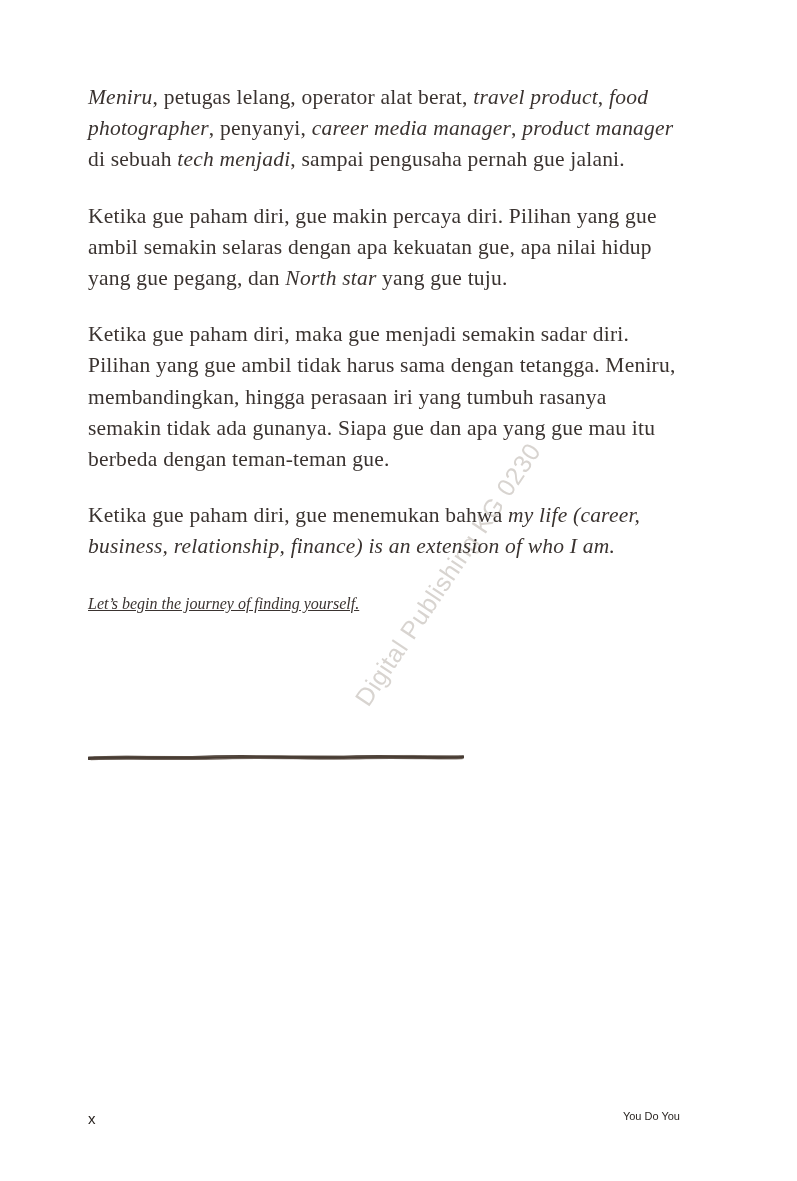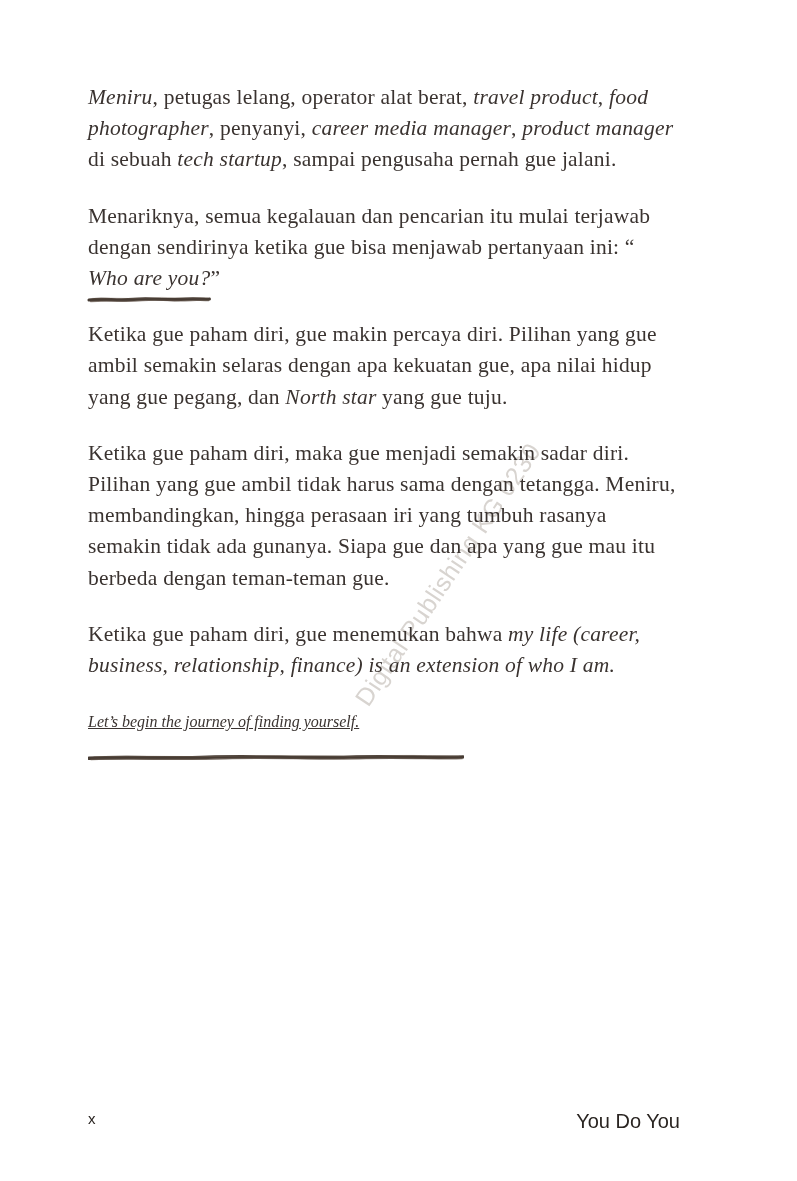--- a/index.html
+++ b/index.html
@@ -103,40 +103,35 @@
     top: 0;
     font-family: "Liberation Sans", "DejaVu Sans", sans-serif;
     font-size: 15px;
     color: #2a2522;
   }
   .footer-title {
     position: absolute;
     right: 117px;
     top: 0;
     font-family: "Liberation Sans", "DejaVu Sans", sans-serif;
-    font-size: 20px;
+    font-size: 11px;
     color: #2a2522;
     white-space: nowrap;
   }
 </style>
 </head>
 <body>
 
 <div class="page">
 
   <div class="watermark">Digital Publishing KG 0230</div>
 
   <div class="body-text">
 
-    <p class="para"><i>Meniru</i>, petugas lelang, operator alat berat, <i>travel product</i>, <i>food photographer</i>, penyanyi, <i>career media manager</i>, <i>product manager</i> di sebuah <i>tech startup</i>, sampai pengusaha pernah gue jalani.</p>
-    <p class="para">Menariknya, semua kegalauan dan pencarian itu mulai terjawab dengan sendirinya ketika gue bisa menjawab pertanyaan ini: “<span class="scribble-wrap"><i>Who are you?</i><svg class="scribble" viewBox="0 0 140 9" preserveAspectRatio="none">
-            <path d="M1,5.0 C18,3.2 34,6.0 52,4.4 C72,2.7 92,5.8 112,4.2 C124,3.2 134,5.0 139,4.0" stroke="#463b33" stroke-width="3.2" fill="none" stroke-linecap="round" opacity="1"></path>
-            <path d="M3,6.5 C22,5.0 42,7.2 62,5.6 C84,4.0 104,6.9 124,5.4 C132,4.8 136,6.0 138,5.5" stroke="#5a4c42" stroke-width="1.4" fill="none" stroke-linecap="round" opacity="0.7"></path>
-            <path d="M5,3.4 C24,2.2 46,4.5 68,2.9 C90,1.4 110,4.0 130,2.6 C134,2.3 136,3.2 137,2.9" stroke="#6b5c50" stroke-width="0.9" fill="none" stroke-linecap="round" opacity="0.5"></path>
-          </svg></span>”</p>
+    <p class="para"><i>Meniru</i>, petugas lelang, operator alat berat, <i>travel product</i>, <i>food photographer</i>, penyanyi, <i>career media manager</i>, <i>product manager</i> di sebuah <i>tech menjadi</i>, sampai pengusaha pernah gue jalani.</p>
     <p class="para">Ketika gue paham diri, gue makin percaya diri. Pilihan yang gue ambil semakin selaras dengan apa kekuatan gue, apa nilai hidup yang gue pegang, dan <i>North star</i> yang gue tuju.</p>
     <p class="para">Ketika gue paham diri, maka gue menjadi semakin sadar diri. Pilihan yang gue ambil tidak harus sama dengan tetangga. Meniru, membandingkan, hingga perasaan iri yang tumbuh rasanya semakin tidak ada gunanya. Siapa gue dan apa yang gue mau itu berbeda dengan teman-teman gue.</p>
     <p class="para">Ketika gue paham diri, gue menemukan bahwa <i>my life (career, business, relationship, finance) is an extension of who I am.</i></p>
 
     <div class="para-closing">Let’s begin the journey of finding yourself.</div>
   </div>
 
   <svg class="underline-long" viewBox="0 0 376 9" preserveAspectRatio="none">
     <path d="M1,5.2 C40,3.4 78,5.9 120,4.3 C168,2.6 214,5.6 262,4.1 C308,2.8 344,5.3 375,3.9" stroke="#463b33" stroke-width="3.4" fill="none" stroke-linecap="round"></path>
     <path d="M3,6.6 C46,5.2 92,7.2 138,5.7 C186,4.2 232,7.0 278,5.5 C320,4.3 352,6.6 374,5.6" stroke="#5a4c42" stroke-width="1.5" fill="none" stroke-linecap="round" opacity="0.75"></path>

